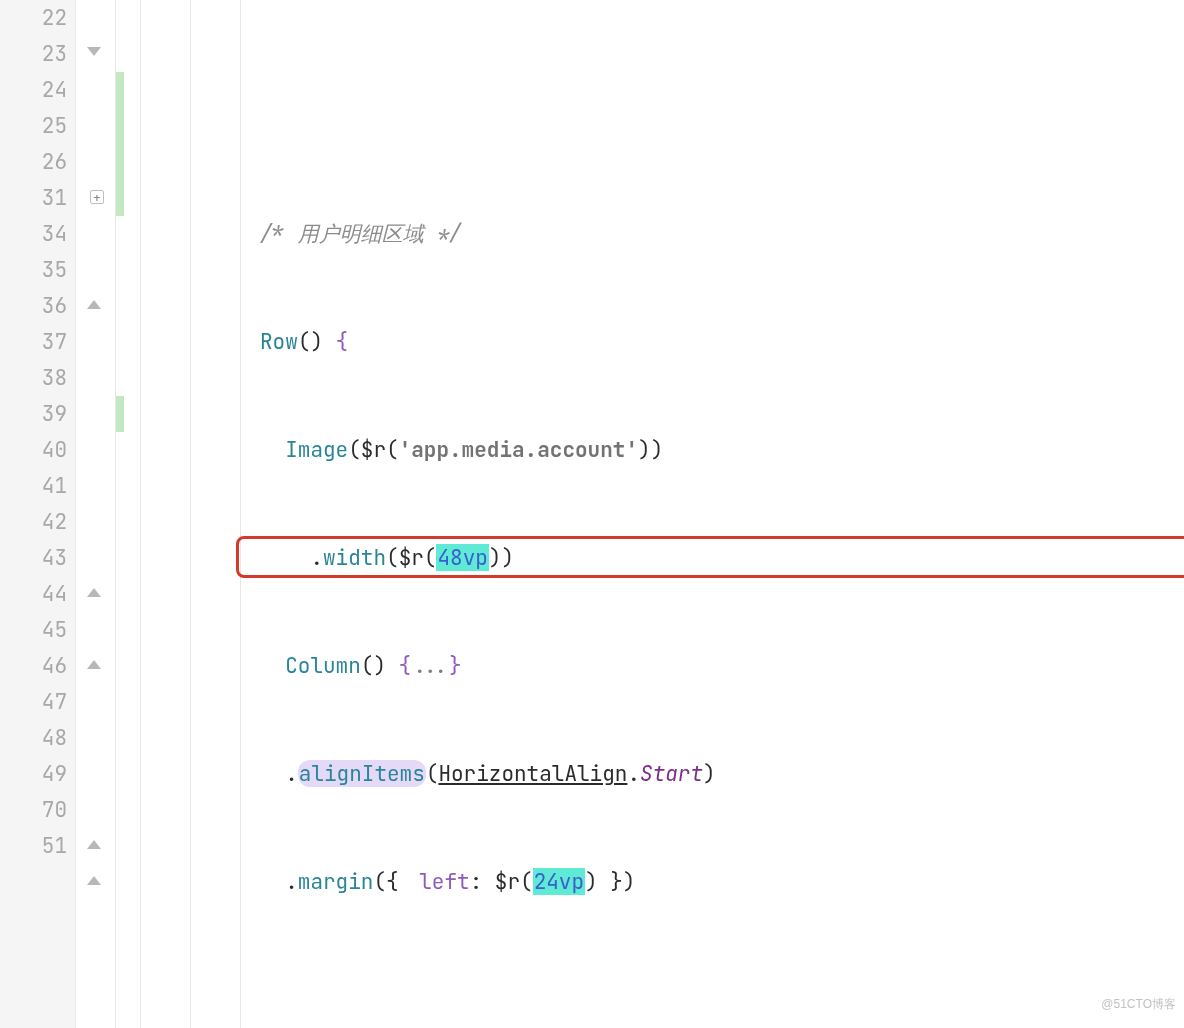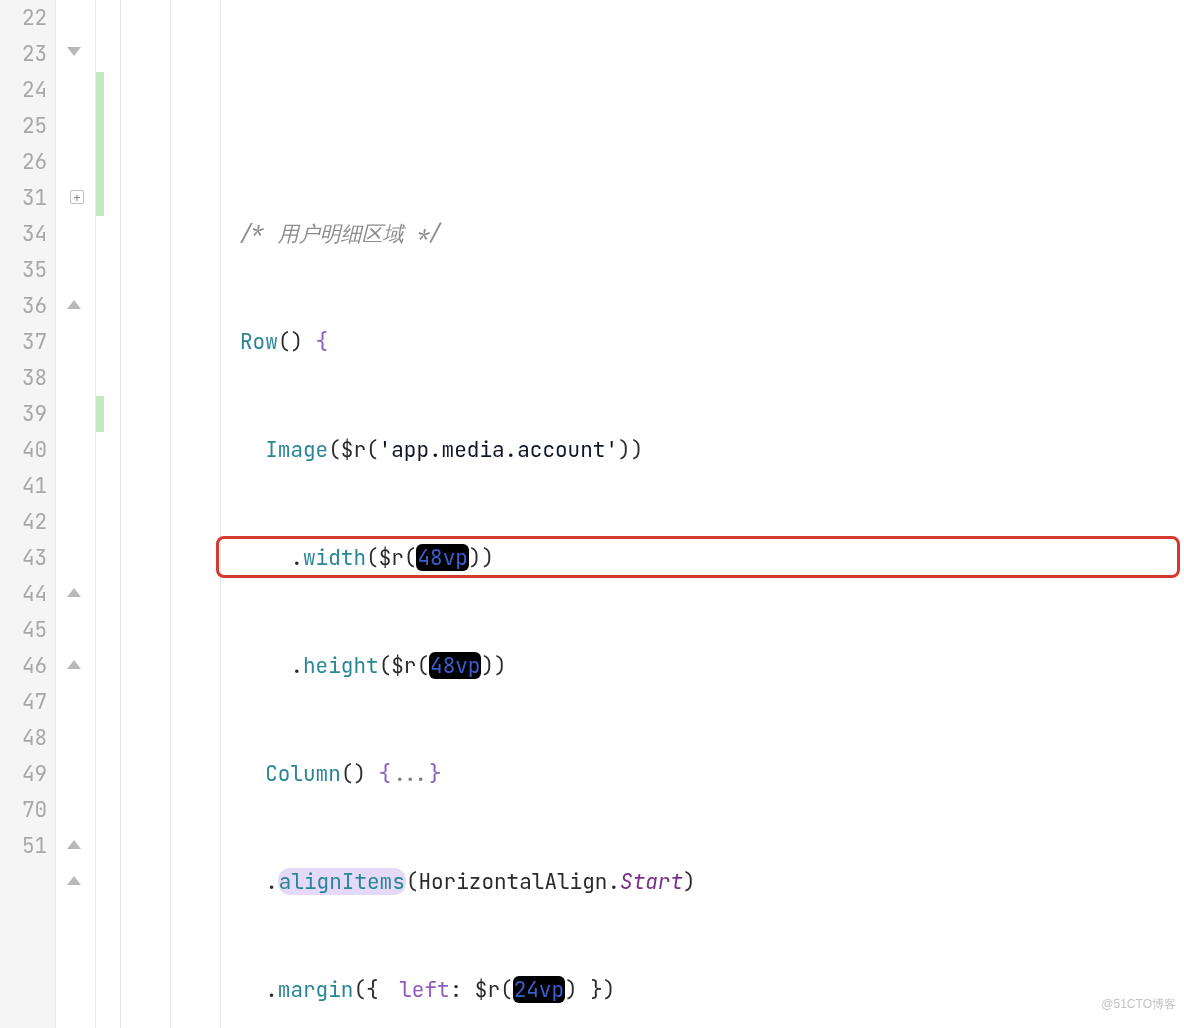--- a/index.html
+++ b/index.html
@@ -18,21 +18,21 @@
     display: flex;
     width: 100%;
     height: 100%;
   }
   .gutter {
     background: #f5f5f5;
     color: #a8a8a8;
     text-align: right;
     padding: 0 8px 0 22px;
     user-select: none;
-    width: 56px;
+    width: 76px;
     flex-shrink: 0;
     border-right: 1px solid #e8e8e8;
   }
   .gutter .ln { height: 36px; }
   .fold-col {
     width: 40px;
     flex-shrink: 0;
     background: #ffffff;
     border-right: 1px solid #e8e8e8;
     position: relative;
@@ -83,28 +83,28 @@
     background: #ffffff;
     white-space: pre;
     position: relative;
   }
   .code .row { height: 36px; padding-left: 4px; }
   .c-comment { color: #8c8c8c; font-style: italic; }
   .c-call    { color: #2a8697; }
   .c-paren   { color: #2b2b2b; }
   .c-dollar  { color: #2b2b2b; }
   .c-key     { color: #8d5bbd; margin-left: 8px; }
-  .c-string  { color: #0f172a; }
+  .c-string  { color: #737373; font-weight: bold; }
   .c-num     { color: #3a5fcd; }
   .c-dot     { color: #2b2b2b; }
-  .c-type    { color: #2b2b2b; }
+  .c-type    { color: #2b2b2b; text-decoration: underline; }
   .c-const   { color: #7b2e8a; font-style: italic; }
   .c-fold    { color: #7d7d7d; }
   .c-brace2  { color: #8d5bbd; }
-  .hl-param  { background: #000000; border-radius: 6px; padding: 0 1px; }
+  .hl-param  { background: #5eead4; border-radius: 0; padding: 0 1px; }
   .hl-method { background: #e4d9f6; border-radius: 12px; padding: 0 1px; }
   .redbox {
     position: absolute;
     border: 3px solid #d33a2c;
     border-radius: 8px;
     pointer-events: none;
   }
   .indent-guide {
     position: absolute;
     top: 0;
@@ -171,21 +171,20 @@
 
   <div class="code">
     <div class="indent-guide" style="left:10px;"></div>
     <div class="indent-guide" style="left:60px;"></div>
     <div class="indent-guide" style="left:110px;"></div>
 
     <div class="row">          <span class="c-comment"><span>/* </span><span>用户明细区域</span><span> */</span></span></div>
     <div class="row">          <span class="c-call">Row</span><span class="c-paren">()</span><span class="c-brace2"> {</span></div>
     <div class="row">            <span class="c-call">Image</span><span class="c-paren">(</span><span class="c-dollar">$r</span><span class="c-paren">(</span><span class="c-string">'app.media.account'</span><span class="c-paren">))</span></div>
     <div class="row">              <span class="c-dot">.</span><span class="c-call">width</span><span class="c-paren">(</span><span class="c-dollar">$r</span><span class="c-paren">(</span><span class="c-num hl-param">48vp</span><span class="c-paren">))</span></div>
-    <div class="row">              <span class="c-dot">.</span><span class="c-call">height</span><span class="c-paren">(</span><span class="c-dollar">$r</span><span class="c-paren">(</span><span class="c-num hl-param">48vp</span><span class="c-paren">))</span></div>
     <div class="row">            <span class="c-call">Column</span><span class="c-paren">()</span><span class="c-brace2"> {</span><span class="c-fold">...</span><span class="c-brace2">}</span></div>
     <div class="row">            <span class="c-dot">.</span><span class="c-call hl-method">alignItems</span><span class="c-paren">(</span><span class="c-type">HorizontalAlign</span><span class="c-dot">.</span><span class="c-const">Start</span><span class="c-paren">)</span></div>
     <div class="row">            <span class="c-dot">.</span><span class="c-call">margin</span><span class="c-paren">({ </span><span class="c-key">left</span><span>: </span><span class="c-dollar">$r</span><span class="c-paren">(</span><span class="c-num hl-param">24vp</span><span class="c-paren">)</span><span class="c-paren"> })</span></div>
     
     
     
     
     
     
     

